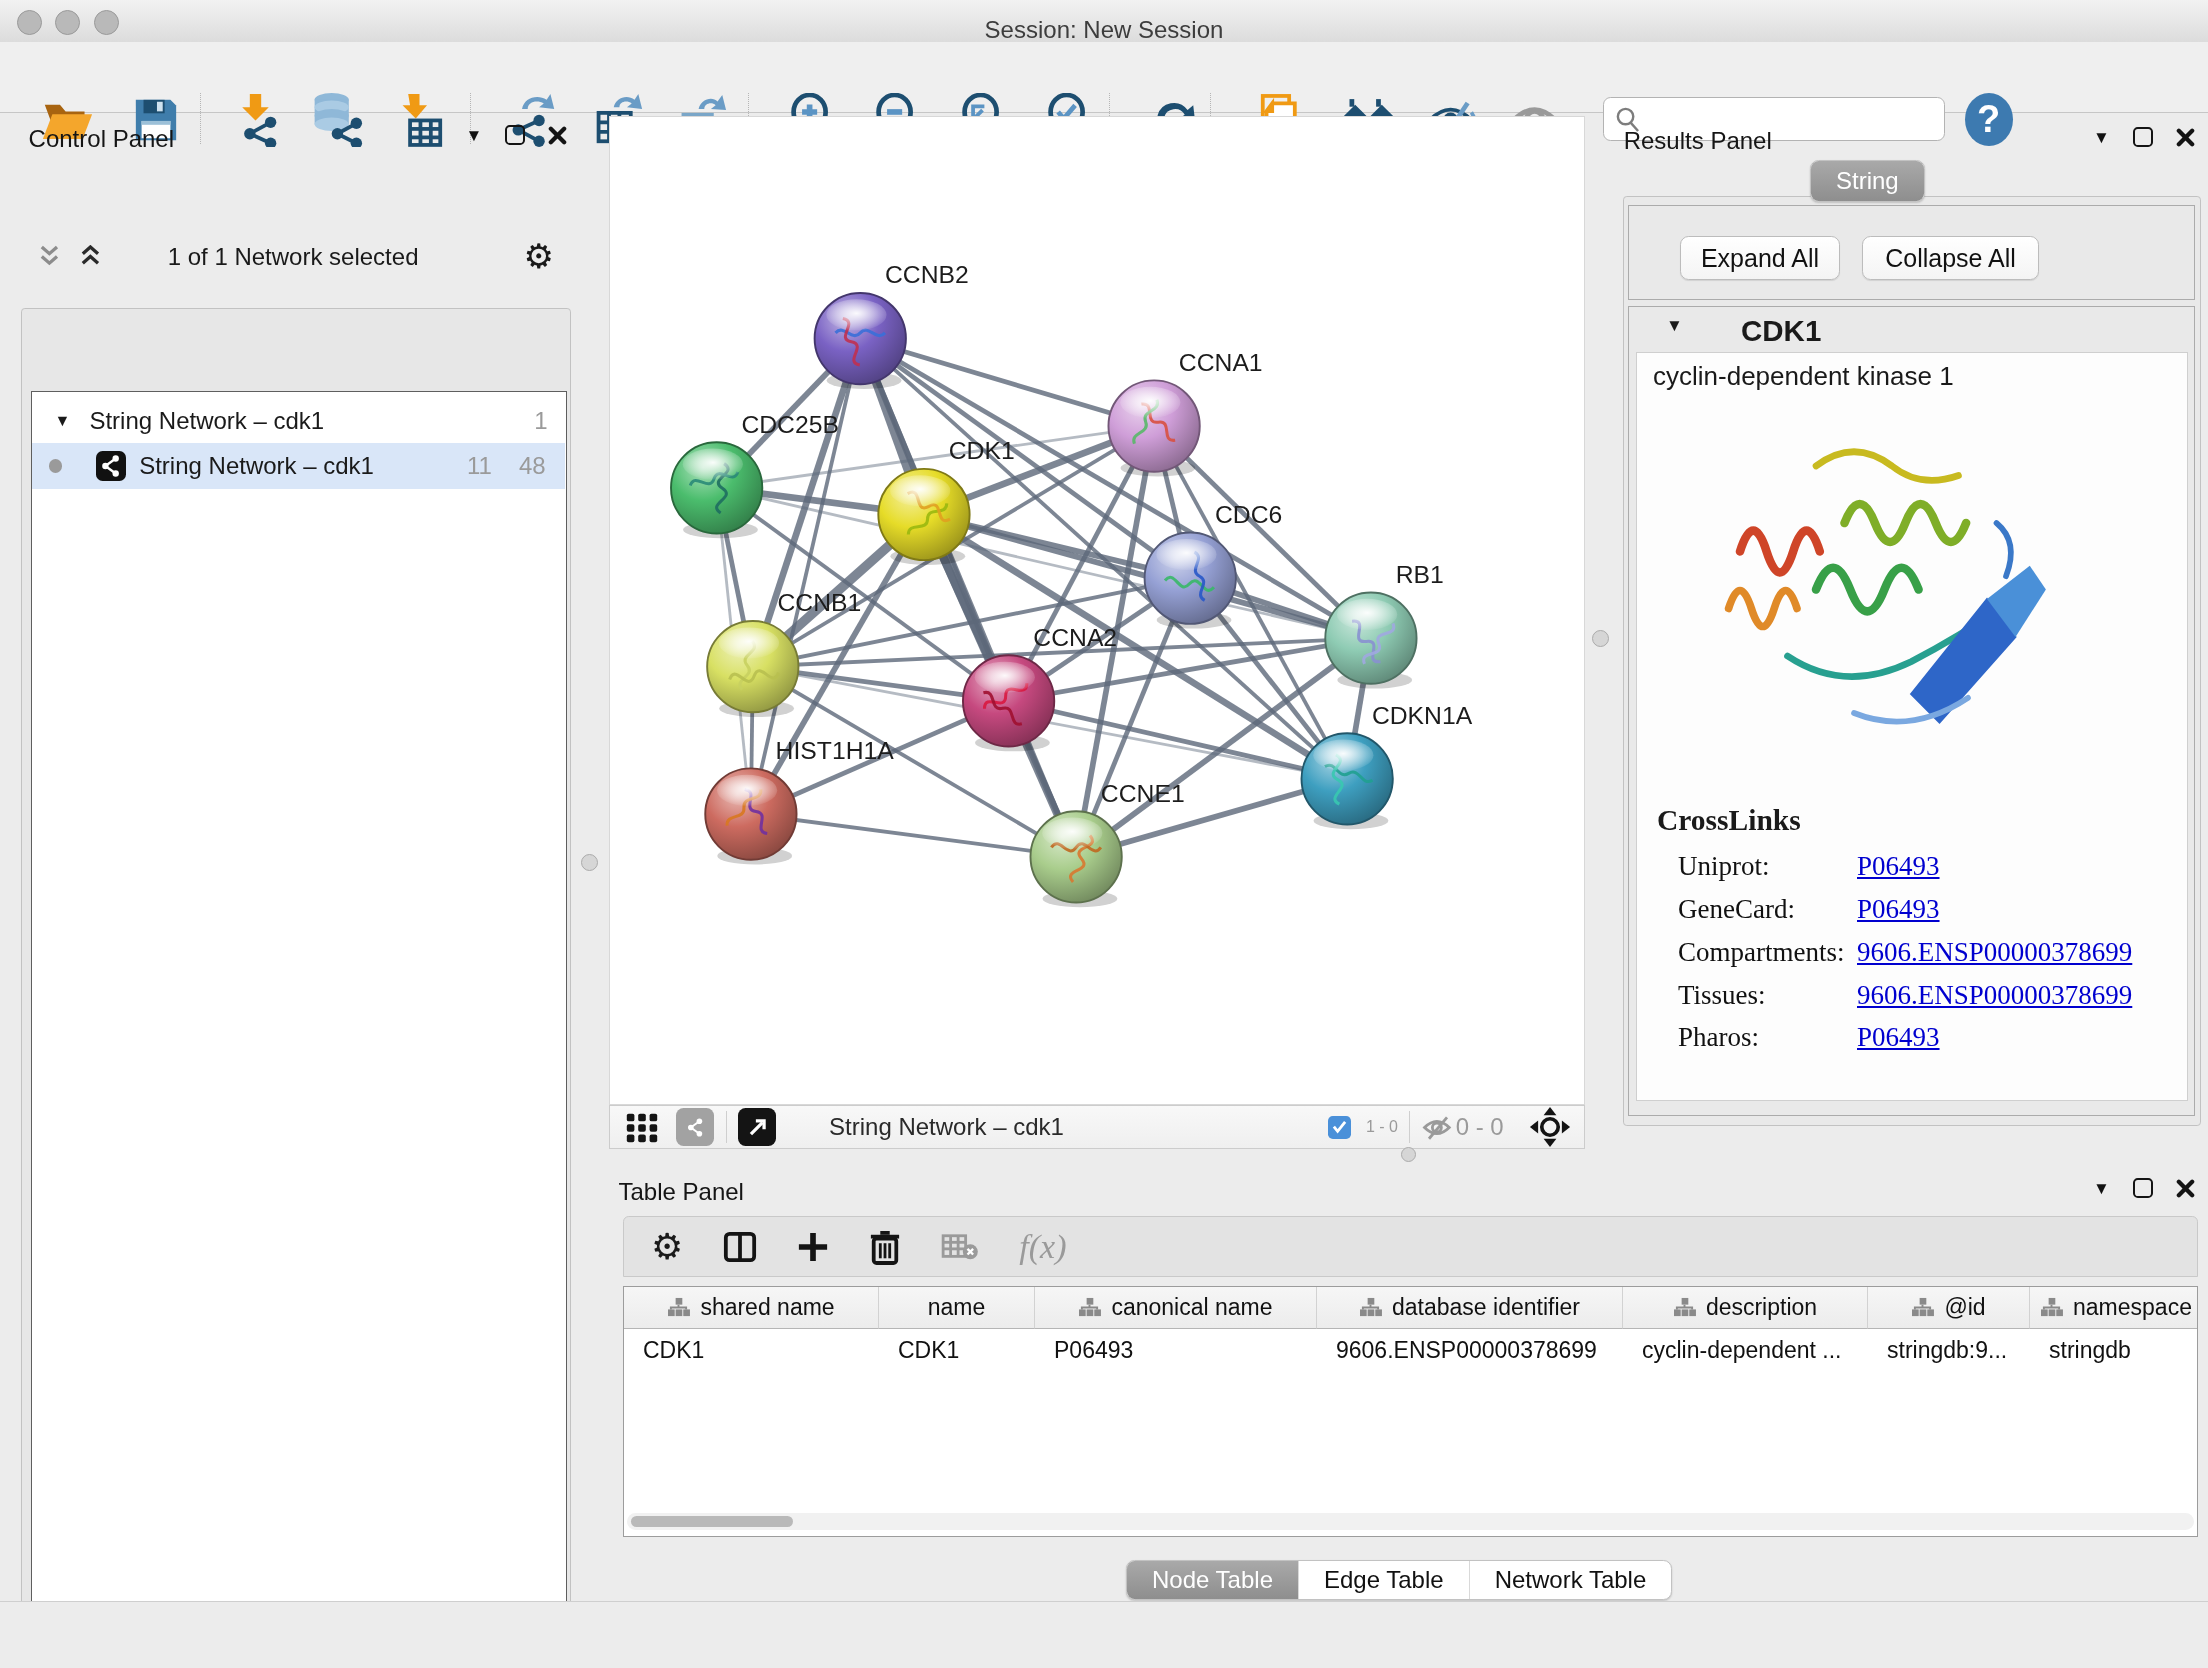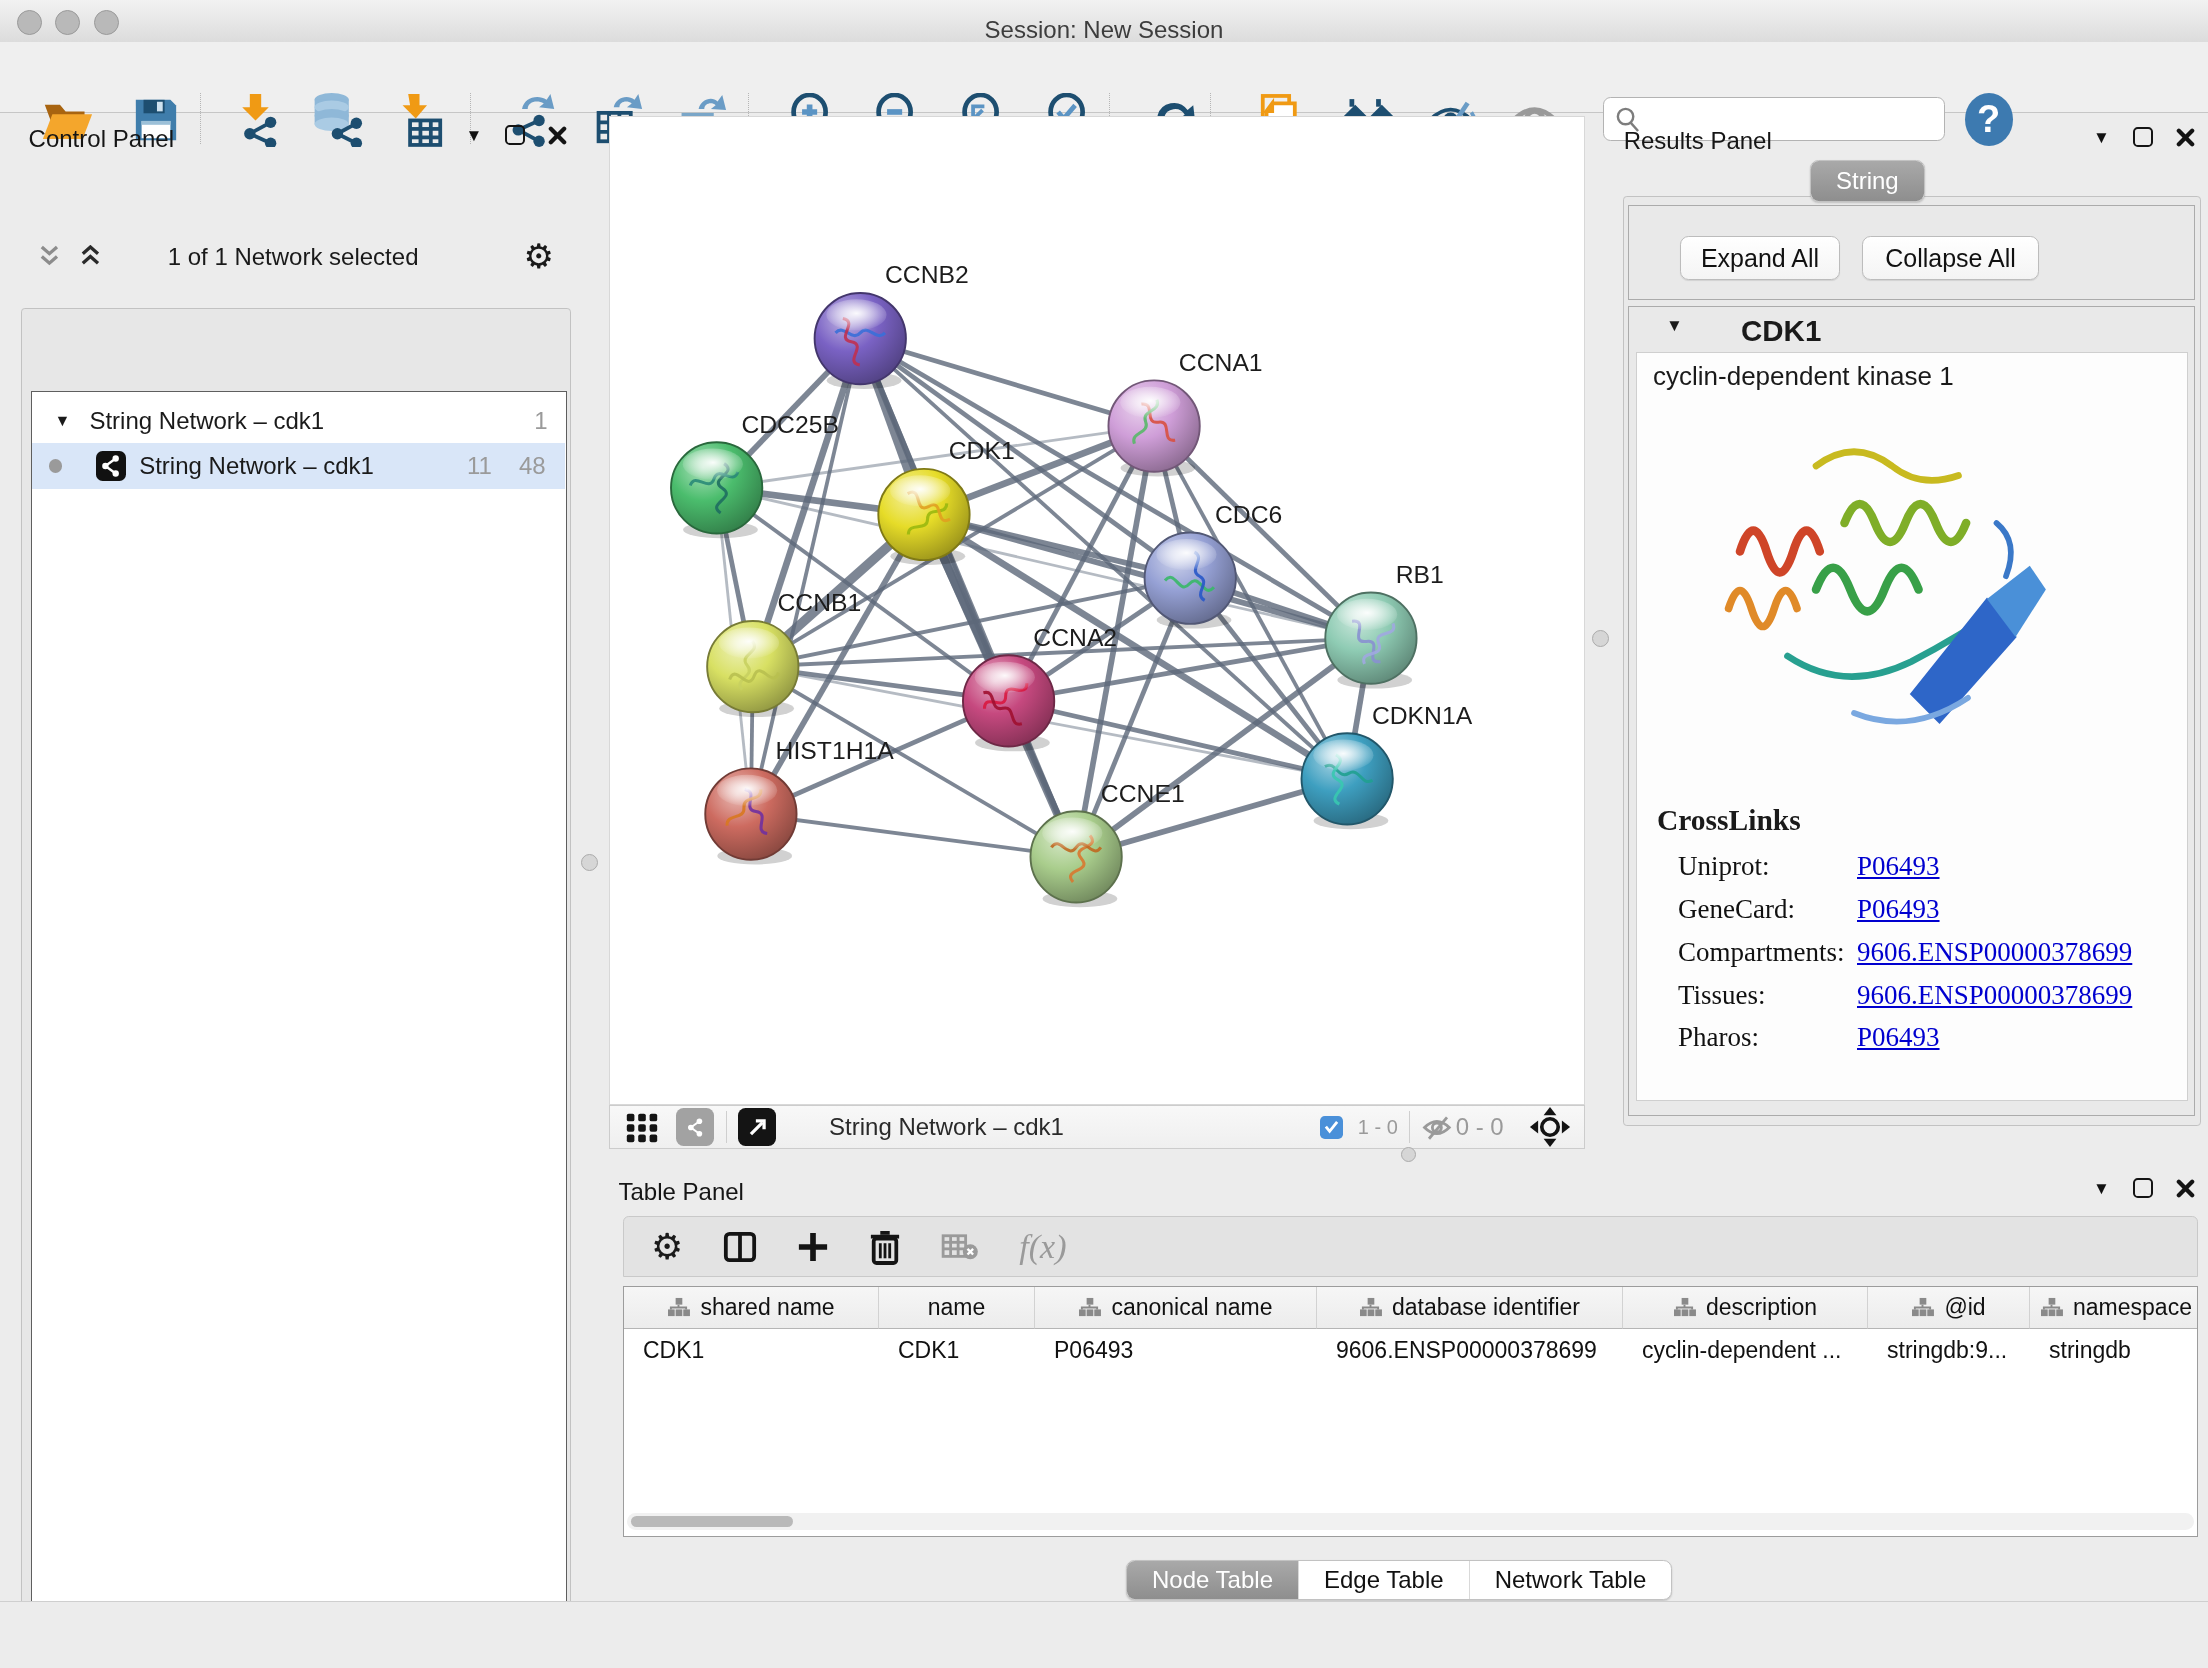--- a/index.html
+++ b/index.html
@@ -570,21 +570,21 @@
         </g>
       </svg>
   </div>
   <span style="margin-left:53px;font-size:24px;color:#2a2a2a">String Network – cdk1</span>
   <div style="margin-left:auto;display:flex;align-items:center">
     <span style="width:23px;height:23px;background:#4a90d9;border-radius:4.8px;display:flex;align-items:center;justify-content:center">
       <svg width="15" height="13.3" viewBox="0 0 16 14">
           <path d="M2 7 l4 5 L14 2" fill="none" stroke="#fff" stroke-width="3"></path>
         </svg>
     </span>
-    <span class="graynum" style="margin-left:15px;font-size:20px">1 - 0</span>
+    <span class="graynum" style="margin-left:15px;font-size:16px">1 - 0</span>
     <span class="nbsep"></span>
     <svg width="32" height="27" viewBox="0 0 56 48">
       <path d="M4 24 Q26 2 48 24 Q26 46 4 24z" fill="none" stroke="#9a9a9a" stroke-width="5"></path>
       <circle cx="26" cy="24" r="8" fill="none" stroke="#9a9a9a" stroke-width="5"></circle>
       <line x1="44" y1="6" x2="12" y2="44" stroke="#9a9a9a" stroke-width="5"></line>
     </svg>
     <span class="graynum" style="margin-left:2px;font-size:24px">0 - 0</span>
     <svg width="42" height="42" viewBox="0 0 46 46" style="margin:0 13.3px 0 25px">
       <circle cx="23" cy="23" r="9" fill="none" stroke="#141414" stroke-width="4"></circle>
       <g fill="#141414">

